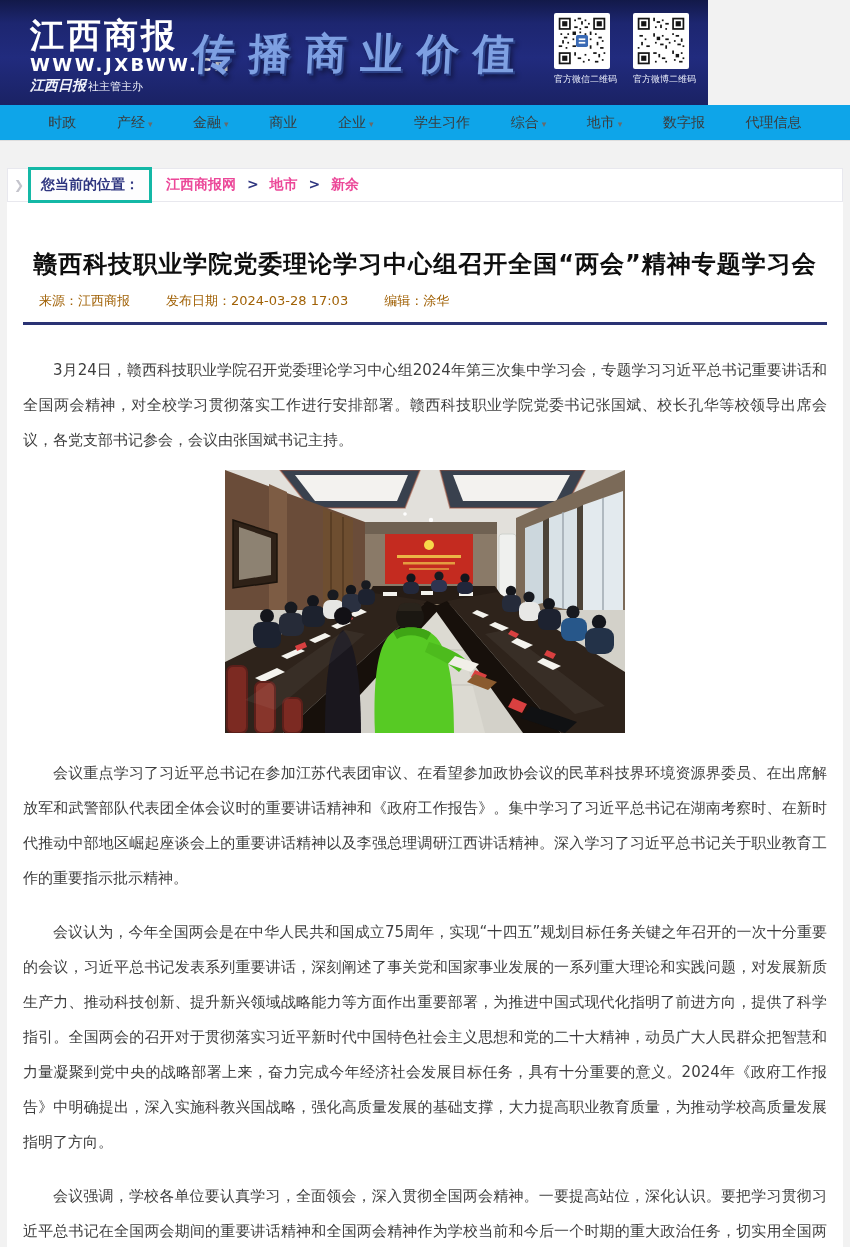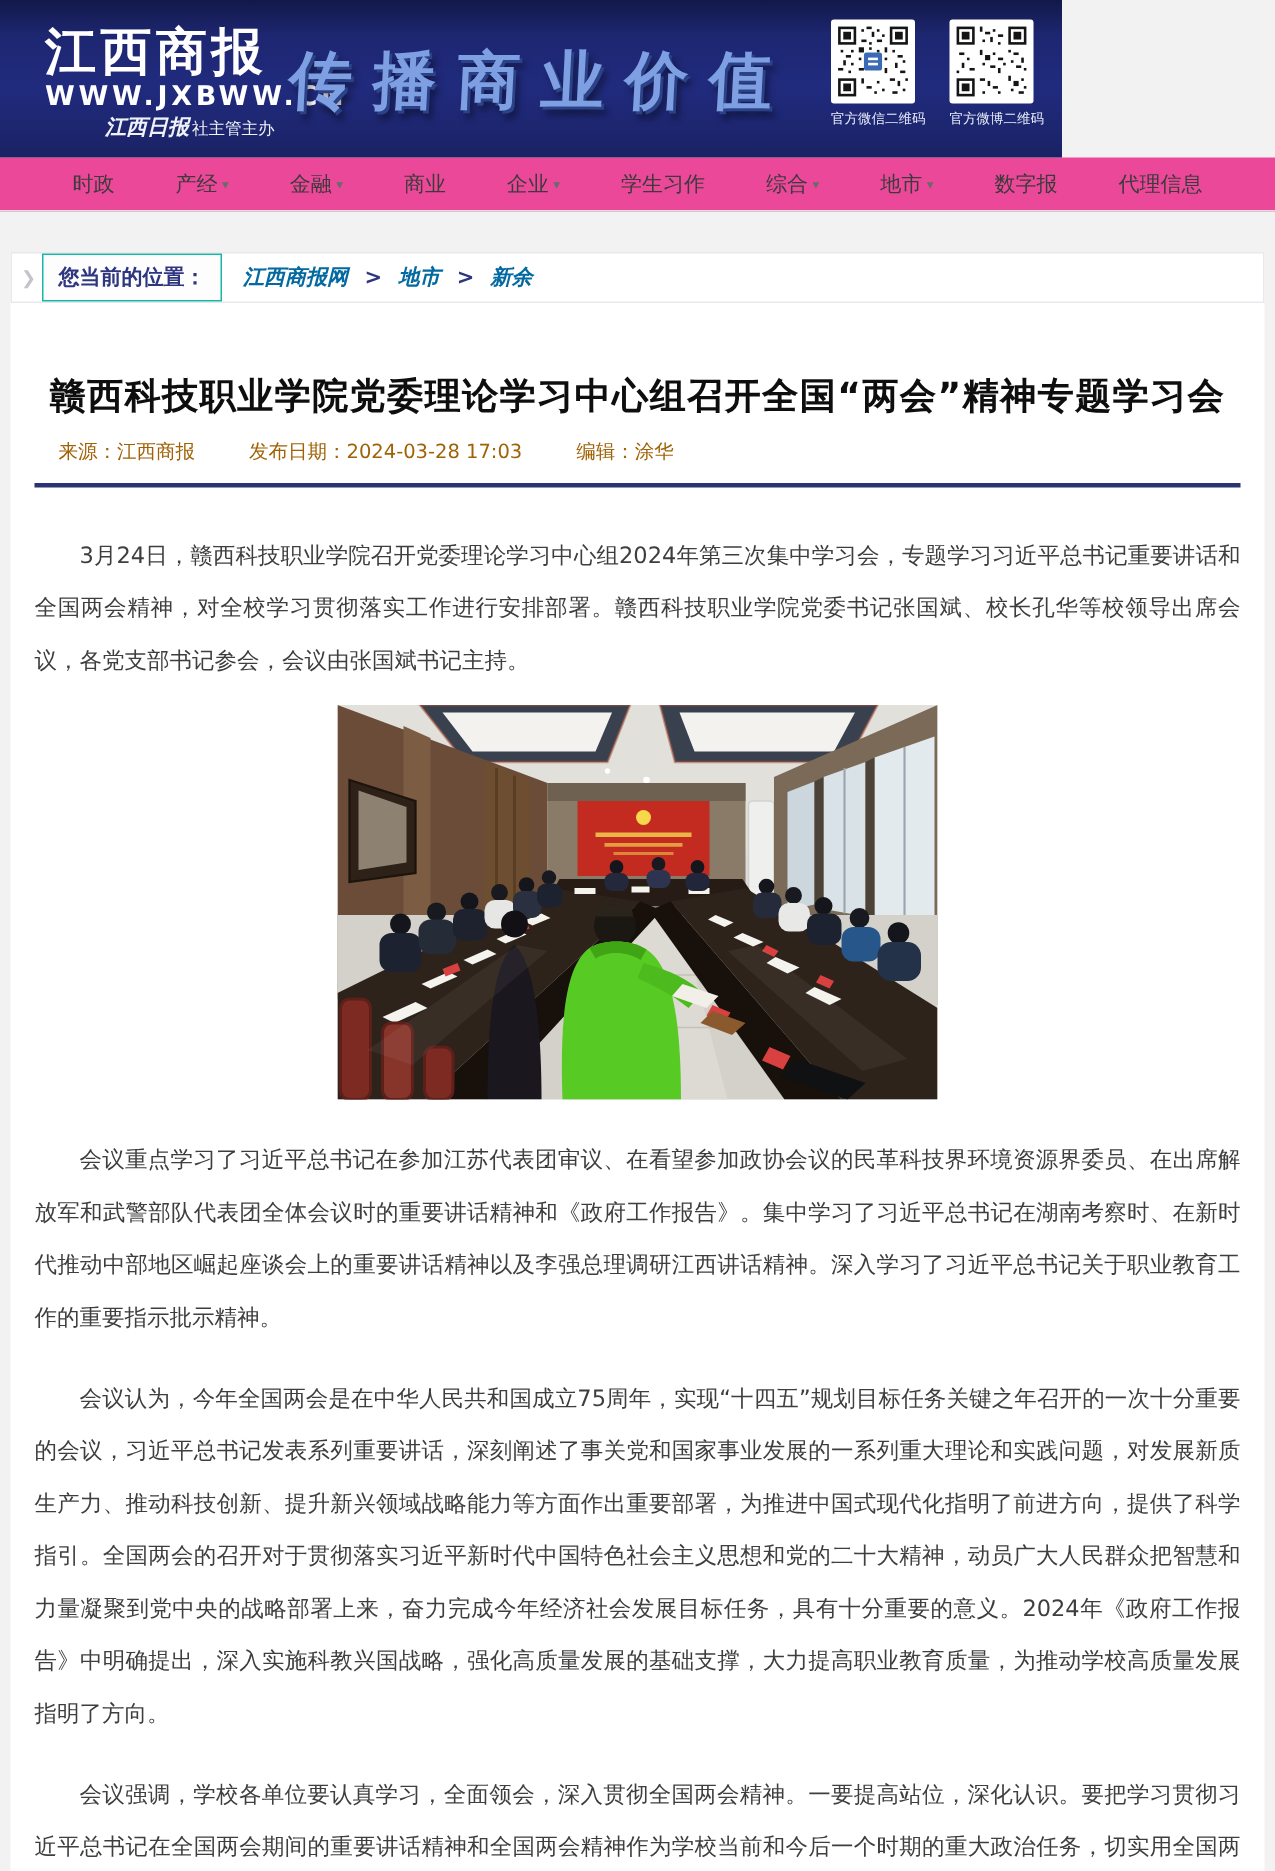--- a/index.html
+++ b/index.html
@@ -14,56 +14,56 @@
   
   .site-header {
     position: relative; height: 105px; width: 708px;
     background: linear-gradient(180deg, #121949 0%, #1d2670 22%, #212b7e 55%, #1a2264 100%);
     overflow: hidden;
   }
   .logo { position: absolute; left: 30px; top: 17px; color: #fff; line-height: 1.1; }
   .logo-title { font-size: 34px; font-weight: bold; letter-spacing: 3px; }
   .logo-url { font-size: 18px; font-weight: bold; letter-spacing: 2.5px; margin-top: 1px; }
   .logo-sub { font-size: 11px; margin-top: 3px; color: #f0f2fa; }
-  .logo-sub .script { font-family: "DejaVu Serif", serif; font-style: italic; font-size: 14px; font-weight: bold; margin-right: 2px; margin-left: 40px; }
+  .logo-sub .script { font-family: "DejaVu Serif", serif; font-style: italic; font-size: 14px; font-weight: bold; margin-right: 2px; }
   .slogan {
     position: absolute; left: 50%; top: 26px; transform: translateX(-48%) skewX(-3deg);
     font-size: 42px; font-weight: 900; letter-spacing: 14px; white-space: nowrap;
     color: #7ea0e2; text-shadow: 2px 2px 0 #2b4188, 4px 5px 5px rgba(0,0,0,.45);
   }
   .qr-wrap { position: absolute; right: 12px; top: 13px; display: flex; gap: 16px; }
   .qr-col { text-align: center; }
   .qr-box { width: 56px; height: 56px; background: #fff; border-radius: 2px; padding: 3px; }
   .qr-box svg { width: 50px; height: 50px; display: block; }
   .qr-label { font-size: 9px; color: #e9edfa; margin-top: 4px; white-space: nowrap; }
 
   
   .nav {
-    height: 36px; background: #ec4899; border-bottom: 1px solid #dedede;
+    height: 36px; background: #0ea5e9; border-bottom: 1px solid #dedede;
     display: flex; align-items: center; justify-content: space-around; padding: 0 28px;
   }
   .nav-item { font-size: 14px; color: #3b3b3b; cursor: pointer; display: inline-flex; align-items: center; gap: 3px; }
   .caret { font-size: 9px; color: #6a6a6a; transform: translateY(1px); }
   .caret::after { content: "▾"; }
 
   
   .main { margin: 0 7px; background: #fff; padding-bottom: 50px; min-height: 1100px; }
 
   
   .breadcrumb {
     margin-top: 27px; height: 34px; border: 1px solid #e8e8ee; background: #fff;
     display: flex; align-items: center; font-size: 14px; color: #2f3680;
   }
   .bc-chev { color: #c4c4cc; font-size: 12px; margin: 0 4px 0 6px; }
   .bc-label {
-    border: 1px solid #14b8a6; padding: 6px 10px; font-weight: bold;
+    border: 3px solid #14b8a6; padding: 6px 10px; font-weight: bold;
     color: #2f3680; background: #fdfdfe; white-space: nowrap;
   }
   .bc-links { margin-left: 14px; font-weight: bold; }
-  .bc-link { color: #0369a1; text-decoration: none; cursor: pointer; font-style: italic; }
+  .bc-link { color: #ec4899; text-decoration: none; cursor: pointer; }
   .bc-sep { margin: 0 6px; color: #2f3680; }
 
   
   .article { padding: 0 16px; }
   .article-title {
     text-align: center; font-size: 24px; font-weight: bold; color: #0e0e0e;
     margin-top: 46px; letter-spacing: 1px;
   }
   .meta { margin-top: 12px; padding-left: 16px; font-size: 13px; color: #a16207; display: flex; gap: 36px; }
   .meta span { white-space: nowrap; }

